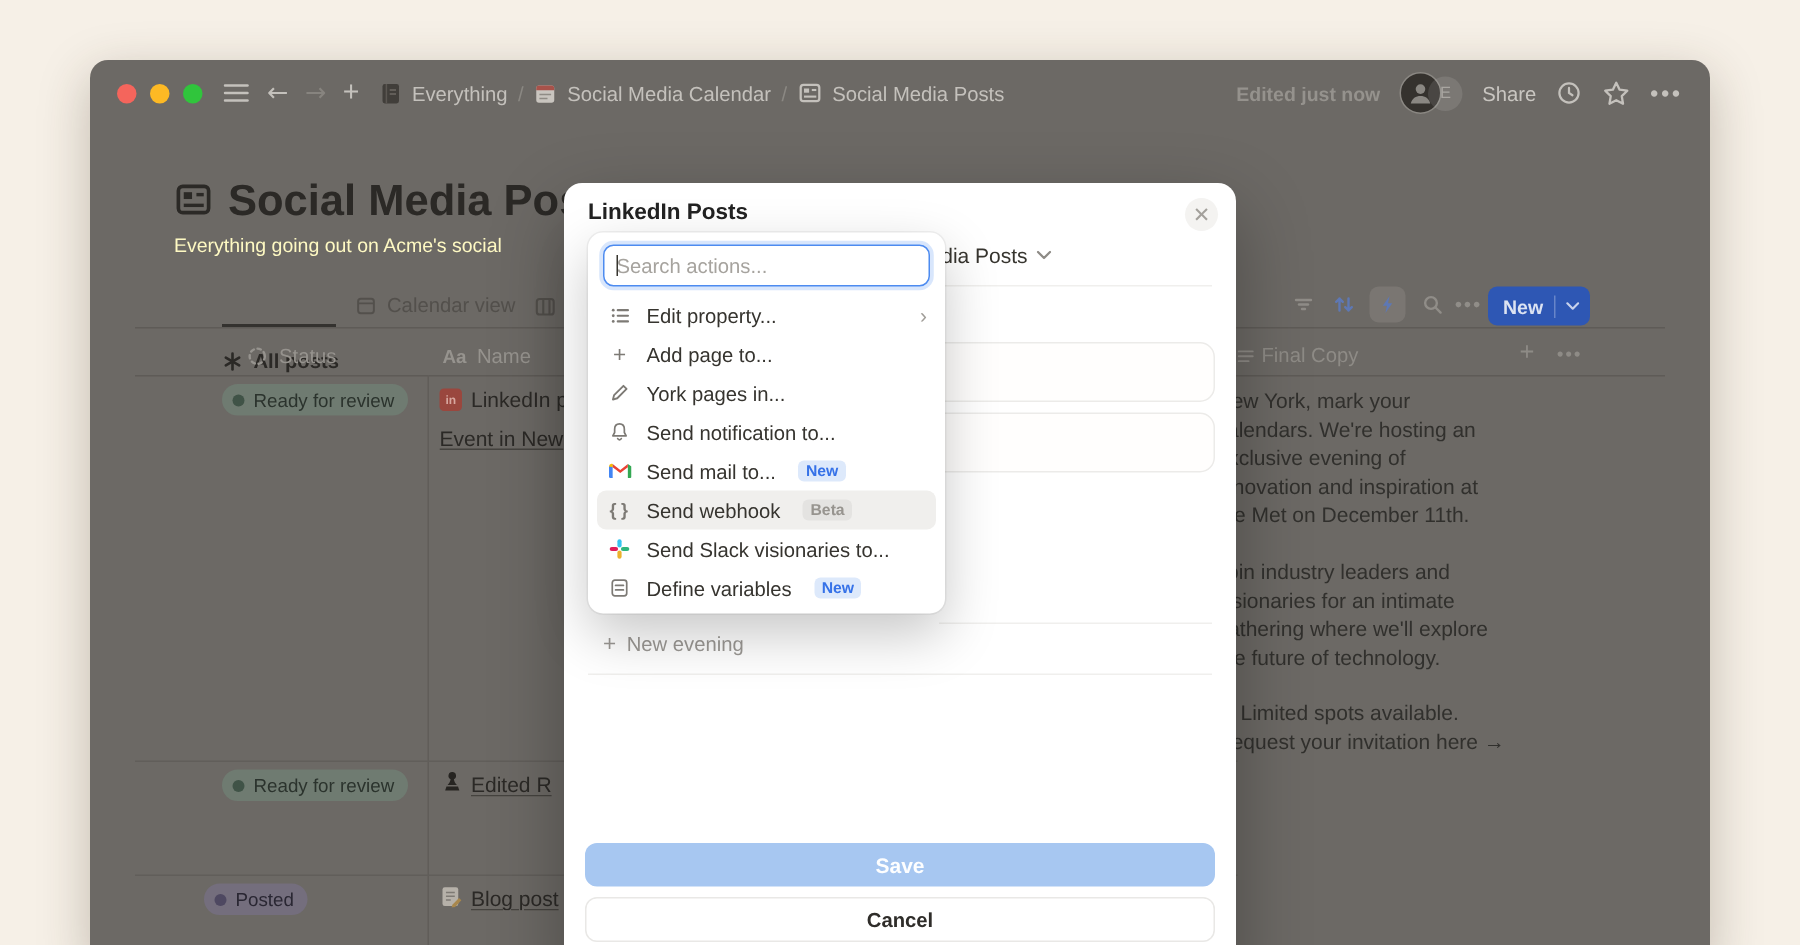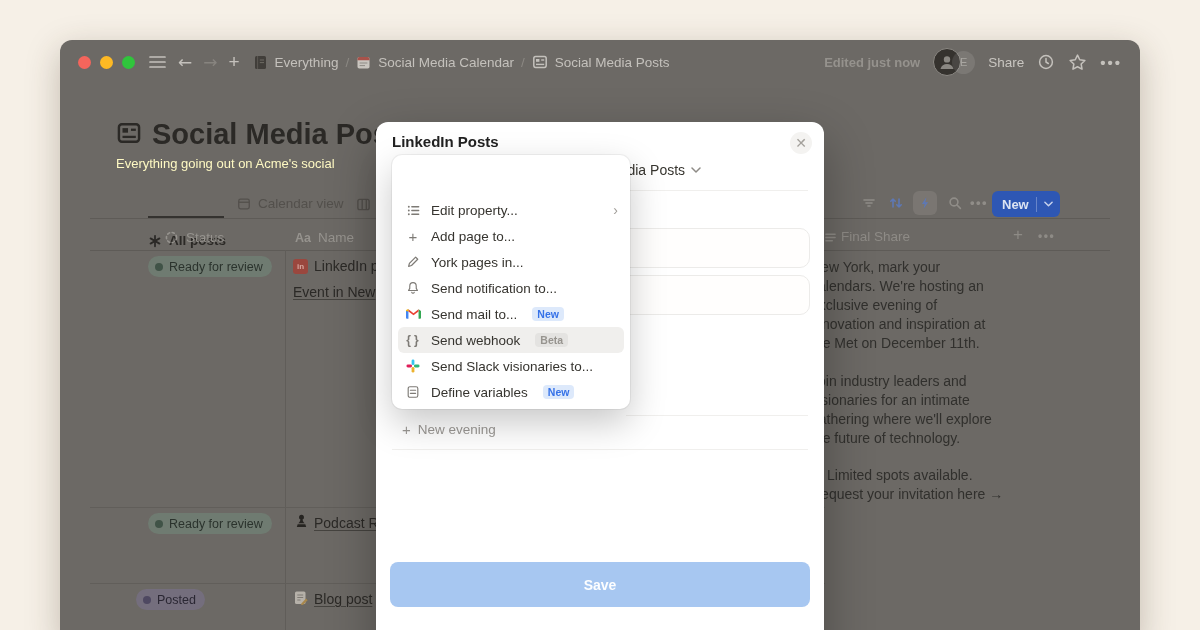--- a/index.html
+++ b/index.html
@@ -61,21 +61,21 @@
   #modal-title{position:absolute;left:16px;top:11px;font-size:15px;font-weight:700;color:#222;}
   #modal-close{position:absolute;right:12px;top:10px;width:22px;height:22px;border-radius:50%;
                background:#F4F3F1;color:#A3A09B;font-size:14px;display:flex;align-items:center;justify-content:center;}
   #trigger-row{position:absolute;left:190px;top:40px;display:flex;align-items:center;gap:6px;
                font-size:14px;color:#37352F;white-space:nowrap;}
   .m-div{position:absolute;height:1px;background:#F0EFED;}
   .action-box{position:absolute;left:24px;width:410px;height:40px;border:1px solid #ECEBE9;
               border-radius:10px;background:#FFFEFD;box-sizing:border-box;}
   #new-action{position:absolute;left:26px;top:299px;display:flex;align-items:center;gap:7px;
               color:#9B9894;font-size:13.5px;}
-  #save-btn{position:absolute;left:14px;top:440px;width:420px;height:45px;border-radius:8px;
+  #save-btn{position:absolute;left:14px;top:440px;width:420px;height:29px;border-radius:8px;
             background:#A7C7F1;color:#FDFEFF;font-size:14px;font-weight:600;display:flex;
             align-items:center;justify-content:center;}
   #cancel-btn{position:absolute;left:14px;top:476px;width:420px;height:30px;border-radius:8px;
               background:#fff;border:1px solid #E9E8E6;box-sizing:border-box;color:#2F2D2A;
               font-size:13.5px;font-weight:600;display:flex;align-items:center;justify-content:center;}
 
   
   #dropdown{position:absolute;left:392px;top:155px;width:238px;height:254px;background:#fff;
             border-radius:10px;z-index:60;box-shadow:0 0 0 1px rgba(0,0,0,.05),0 14px 36px rgba(0,0,0,.22);}
   #search-wrap{position:absolute;left:10px;top:8px;width:218px;height:28px;}
@@ -285,21 +285,21 @@
     <span class="abs pill green" style="left:88px;top:473px">
       <span class="dot"></span>
         <span>Ready for review</span>
     </span>
     <span class="abs ico-sq" style="left:235px;top:473px">
       <svg width="13" height="15" viewBox="0 0 12 14" style="color:#262421">
           <path d="M6 1.6a2.3 2.3 0 0 1 1 4.4c.3 1.5.9 2.7 1.9 3.6H3.1c1-.9 1.6-2.1 1.9-3.6a2.3 2.3 0 0 1 1-4.4z" fill="currentColor"></path>
           <path d="M2.4 10.6h7.2L10.4 13H1.6z" fill="currentColor"></path>
         </svg>
     </span>
-    <div class="abs rowname u" style="left:254px;top:475px;width:122px">Podcast R</div>
+    <div class="abs rowname u" style="left:254px;top:475px;width:122px">Edited R</div>
     <div class="hline" style="left:30px;top:543px;width:735px;background:#615E5A"></div>
 
     <span class="abs pill purple" style="left:76px;top:549px">
       <span class="dot"></span>
         <span>Posted</span>
     </span>
     <span class="abs ico-sq" style="left:233px;top:550px">
       <svg width="15" height="15" viewBox="0 0 15 15">
           <rect x="2" y="1.5" width="10.5" height="12.5" rx="1.5" fill="#B6B1A9"></rect>
           <g stroke="#7E7A74" stroke-width="1">
@@ -314,21 +314,21 @@
 
     <span class="abs ico-sq" style="left:764px;top:191px">
       <svg width="13" height="13" viewBox="0 0 14 14">
           <g stroke="#8E8B86" stroke-width="1.4" stroke-linecap="round">
             <line x1="2" y1="3.5" x2="12" y2="3.5"></line>
             <line x1="2" y1="7" x2="12" y2="7"></line>
             <line x1="2" y1="10.5" x2="9" y2="10.5"></line>
           </g>
         </svg>
     </span>
-    <div class="abs fc-head" style="left:781px;top:189px">Final Share</div>
+    <div class="abs fc-head" style="left:781px;top:189px">Final Copy</div>
     <span class="abs" style="left:953px;top:185px;color:#8E8B86;font-size:17px">+</span>
     <span class="abs" style="left:978px;top:189px;color:#8E8B86;font-size:12px;letter-spacing:1.5px;font-weight:700">•••</span>
 
     <div class="fc-line" style="left:751px;top:219px">New York, mark your</div>
     <div class="fc-line" style="left:751px;top:238px">calendars. We're hosting an</div>
     <div class="fc-line" style="left:751px;top:257px">exclusive evening of</div>
     <div class="fc-line" style="left:751px;top:276px">innovation and inspiration at</div>
     <div class="fc-line" style="left:751px;top:295px">the Met on December 11th.</div>
     <div class="fc-line" style="left:751px;top:333px">Join industry leaders and</div>
     <div class="fc-line" style="left:751px;top:352px">visionaries for an intimate</div>
@@ -354,23 +354,28 @@
     <div class="action-box" style="top:153px"></div>
 
     <div class="m-div" style="left:250px;top:293px;width:182px"></div>
     <div id="new-action">
       <span style="font-size:15px">+</span>
       <span>New evening</span>
     </div>
     <div class="m-div" style="left:16px;top:327px;width:416px"></div>
 
     <div id="save-btn">Save</div>
+    <div id="cancel-btn">Cancel</div>
   </div>
 
   <div id="dropdown">
+    <div id="search-wrap">
+      <input id="search-input" type="text" placeholder="Search actions..." style="">
+      <div id="caret"></div>
+    </div>
     <div id="menu">
 
       <div class="mi">
         <span class="mi-ic">
           <svg width="15" height="15" viewBox="0 0 16 16">
               <g fill="#7D7A75">
                 <circle cx="3" cy="4" r="1"></circle>
                 <circle cx="3" cy="8" r="1"></circle>
                 <circle cx="3" cy="12" r="1"></circle>
               </g>

